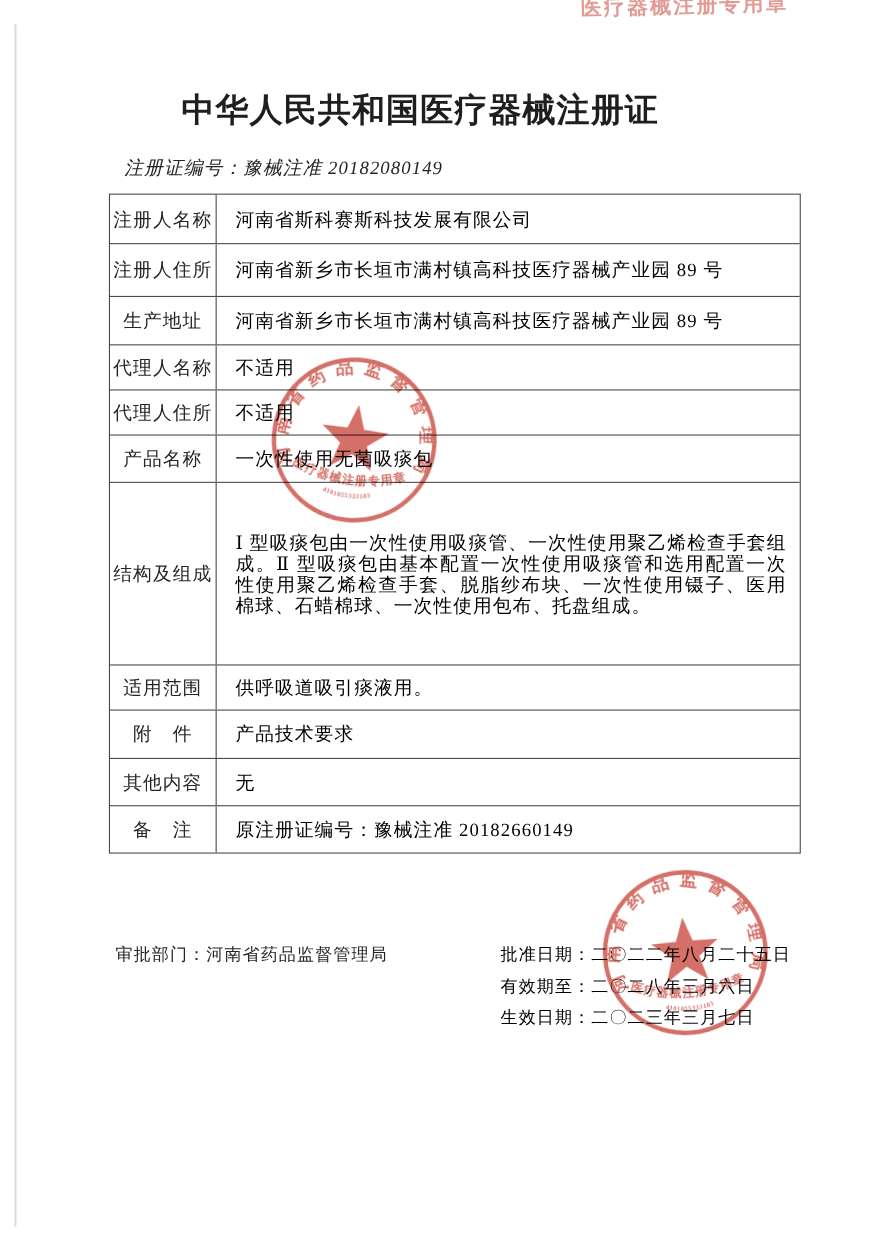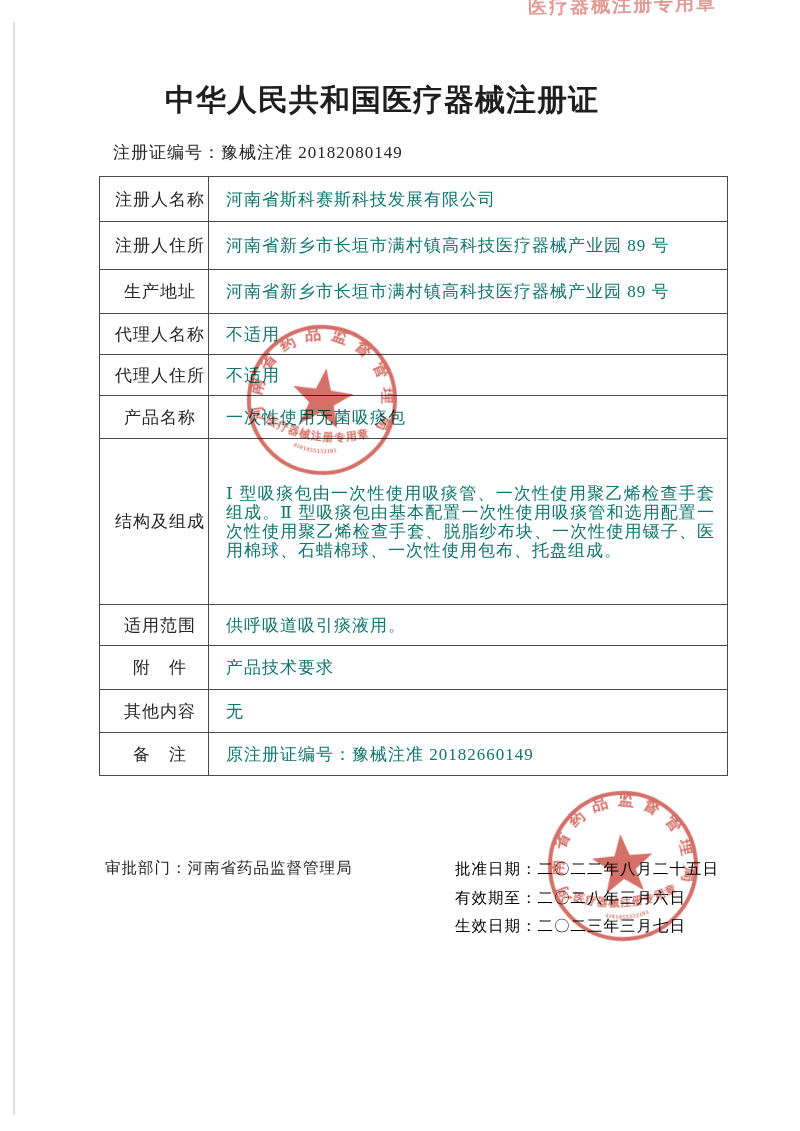--- a/index.html
+++ b/index.html
@@ -16,42 +16,41 @@
     background:#dedede;
   }
   .doc-title{
     position:absolute;top:80px;left:0;width:764px;
     text-align:center;
     font-size:30px;font-weight:bold;letter-spacing:1px;
     color:#1e1e1e;
   }
   .regno-line{
     position:absolute;top:141px;left:113px;
-    font-size:17px;letter-spacing:1px;color:#252525;
+    font-size:17px;letter-spacing:1px;color:#252525;font-style:italic;
   }
   .cert-table{
     position:absolute;left:99px;top:176px;width:629px;
     border:1px solid #4a4a4a;
     box-sizing:border-box;
     font-size:17px;letter-spacing:1px;
   }
   .trow{display:flex;border-top:1px solid #4a4a4a;}
   .trow:first-child{border-top:none;}
   .tlabel{
     flex:0 0 90px;width:90px;
     border-right:1px solid #4a4a4a;
     display:flex;align-items:center;justify-content:center;
     text-align:center;padding:2px 3px;
     color:#252525;
-    margin-left:12px;
   }
   .tvalue{
     flex:1;display:flex;align-items:center;
     padding:4px 12px 4px 17px;
-    color:#0f766e;
+    color:#000000;
   }
   .tvalue .para{line-height:19px;text-align:justify;}
   .footer-dept{
     position:absolute;left:105px;top:858px;
     font-size:15.5px;letter-spacing:1px;color:#252525;
   }
   .footer-dates{
     position:absolute;left:455px;top:855px;
     font-size:15.5px;letter-spacing:1px;color:#000000;
     line-height:28.5px;

